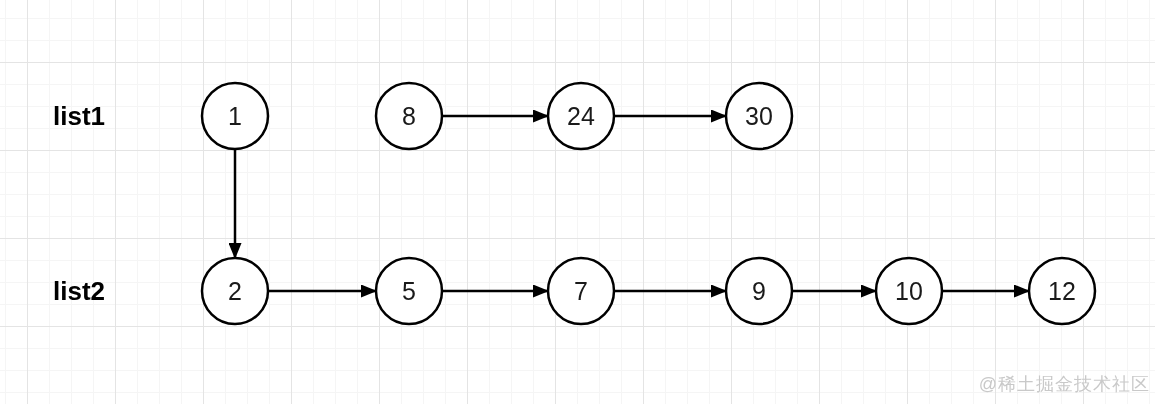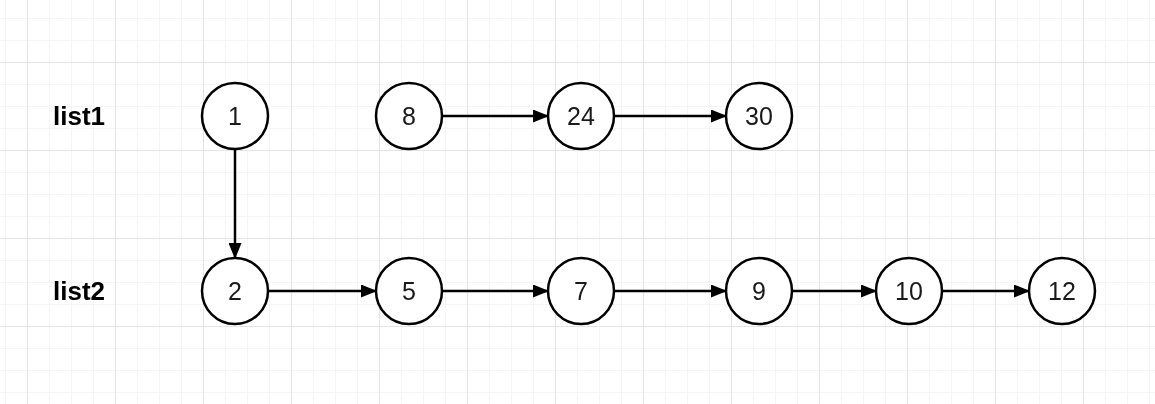--- a/index.html
+++ b/index.html
@@ -124,13 +124,14 @@
         <circle class="node-circle" cx="909" cy="291" r="33"></circle>
         <text class="node-value" x="909" y="291">10</text>
       </g>
       <g>
         <circle class="node-circle" cx="1062" cy="291" r="33"></circle>
         <text class="node-value" x="1062" y="291">12</text>
       </g>
     </g>
   </svg>
 
+  <div class="watermark">@稀土掘金技术社区</div>
 </div>
 
 </body></html>

